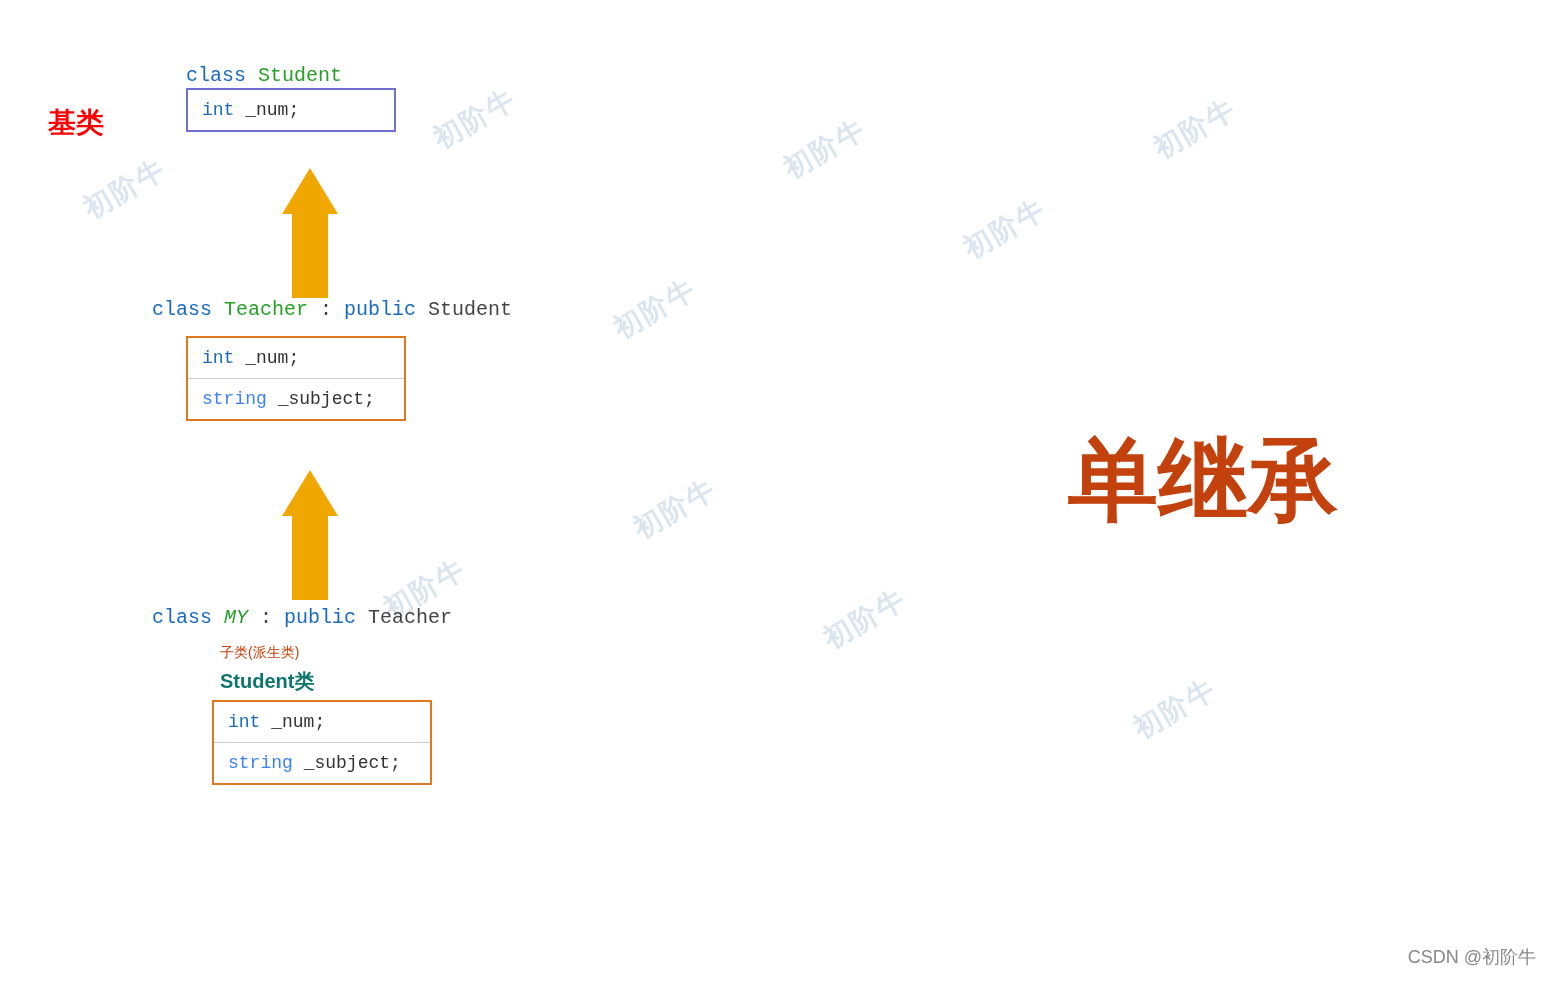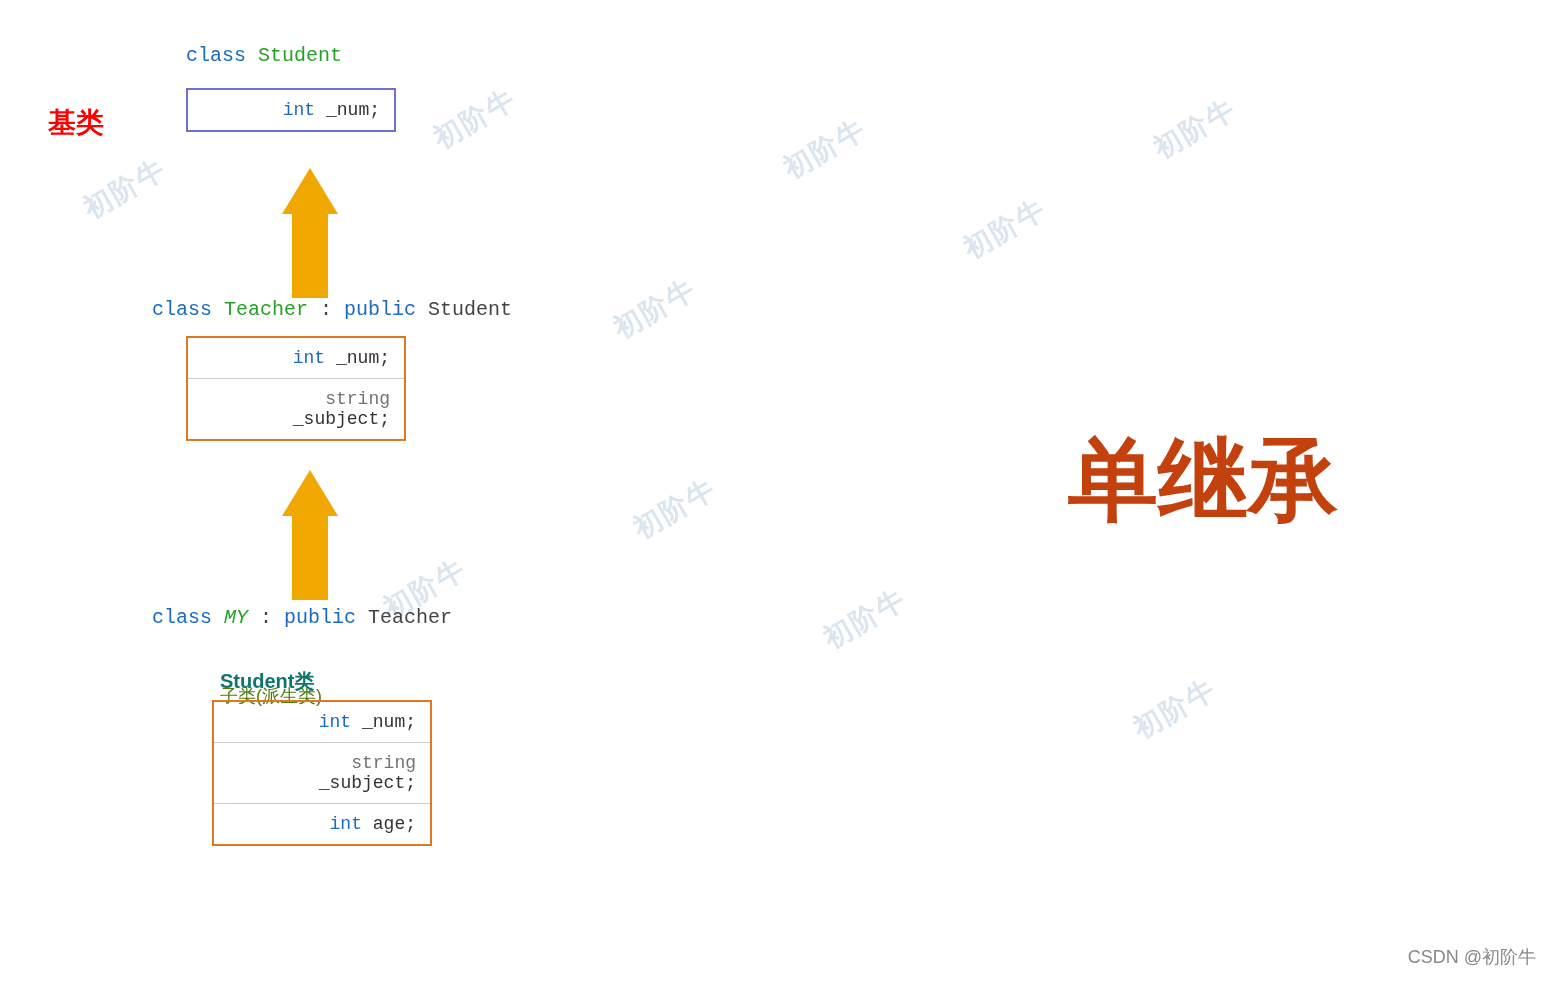--- a/index.html
+++ b/index.html
@@ -56,29 +56,28 @@
     }
 
     .class-box-orange {
       border-color: #e07820;
     }
 
     .box-row {
       padding: 10px 14px;
       font-size: 18px;
       border-bottom: 1px solid #ccc;
-      text-align: right;
     }
 
     .box-row:last-child {
       border-bottom: none;
     }
 
     .box-row .kw-int { color: #1a6bbf; }
-    .box-row .kw-string { color: #737373; margin-left: 40px; }
+    .box-row .kw-string { color: #3b82f6; }
     .box-row .plain-text { color: #333; }
 
     
     .arrow-up {
       position: absolute;
       display: flex;
       flex-direction: column;
       align-items: center;
     }
 
@@ -131,21 +130,21 @@
 <div class="watermark" style="left:780px;top:130px;">初阶牛</div>
 <div class="watermark" style="left:960px;top:210px;">初阶牛</div>
 <div class="watermark" style="left:1150px;top:110px;">初阶牛</div>
 <div class="watermark" style="left:630px;top:490px;">初阶牛</div>
 <div class="watermark" style="left:820px;top:600px;">初阶牛</div>
 <div class="watermark" style="left:1130px;top:690px;">初阶牛</div>
 <div class="watermark" style="left:380px;top:570px;">初阶牛</div>
 
 <div class="ji-lei-label">基类</div>
 
-<div class="class-label" style="left:186px; top:44px;">
+<div class="class-label" style="left:186px; top:64px;">
   <span class="kw-class">class </span>
   <span class="cls-name">Student</span>
 </div>
 
 <div class="class-box class-box-blue" style="left:186px; top:88px; width:210px;">
   <div class="box-row">
     <span class="kw-int">int</span>
     <span class="plain-text"> _num;</span>
   </div>
 </div>
@@ -180,37 +179,33 @@
 </div>
 
 <div class="class-label" style="left:152px; top:606px;">
   <span class="kw-class">class </span>
   <span style="color:#28a028;font-style:italic;">MY</span>
   <span class="plain"> : </span>
   <span class="kw-class">public </span>
   <span class="plain">Teacher</span>
 </div>
 
-<div class="sub-label" style="left:220px; top:644px; font-size:18px; color:#4d7c0f;margin-top:40px;">
+<div class="sub-label" style="left:220px; top:644px; font-size:14px; color:#c2410c;">
   子类(派生类)
 </div>
 <div class="sub-label" style="left:220px; top:668px; font-size:20px; color:#0f766e; font-weight:bold;">
   Student类
 </div>
 
 <div class="class-box class-box-orange" style="left:212px; top:700px; width:220px;">
   <div class="box-row">
     <span class="kw-int">int</span>
     <span class="plain-text"> _num;</span>
   </div>
   <div class="box-row">
     <span class="kw-string">string</span>
     <span class="plain-text">  _subject;</span>
   </div>
-  <div class="box-row">
-    <span class="kw-int">int</span>
-    <span class="plain-text"> age;</span>
-  </div>
 </div>
 
 <div class="dan-ji-cheng">单继承</div>
 
 <div class="csdn-mark">CSDN @初阶牛</div>
 
 </body></html>

